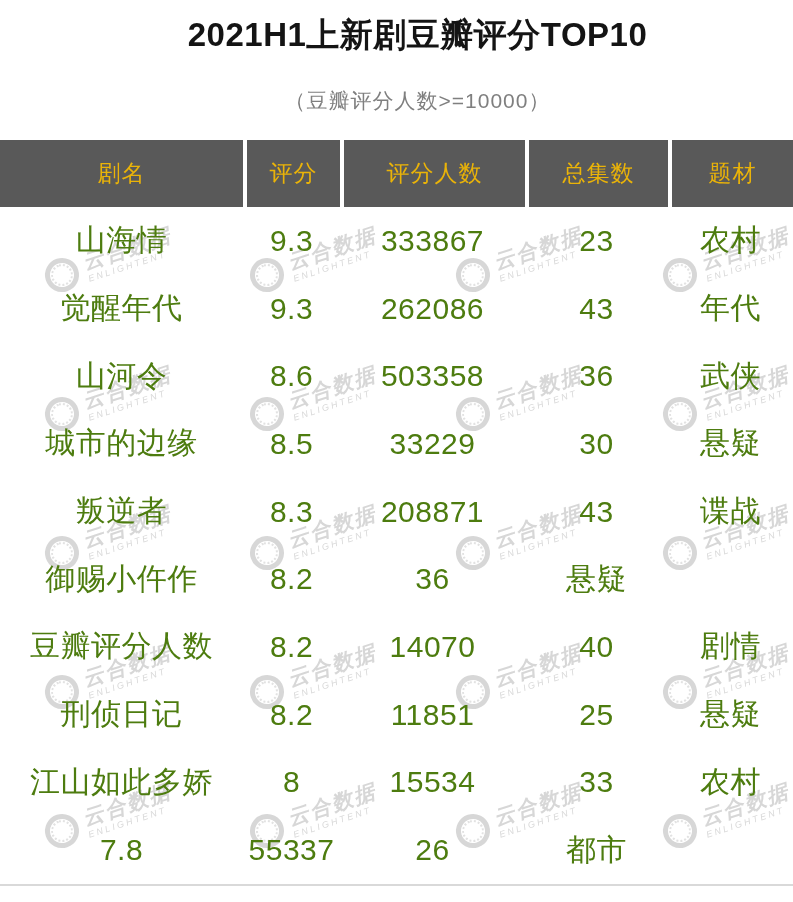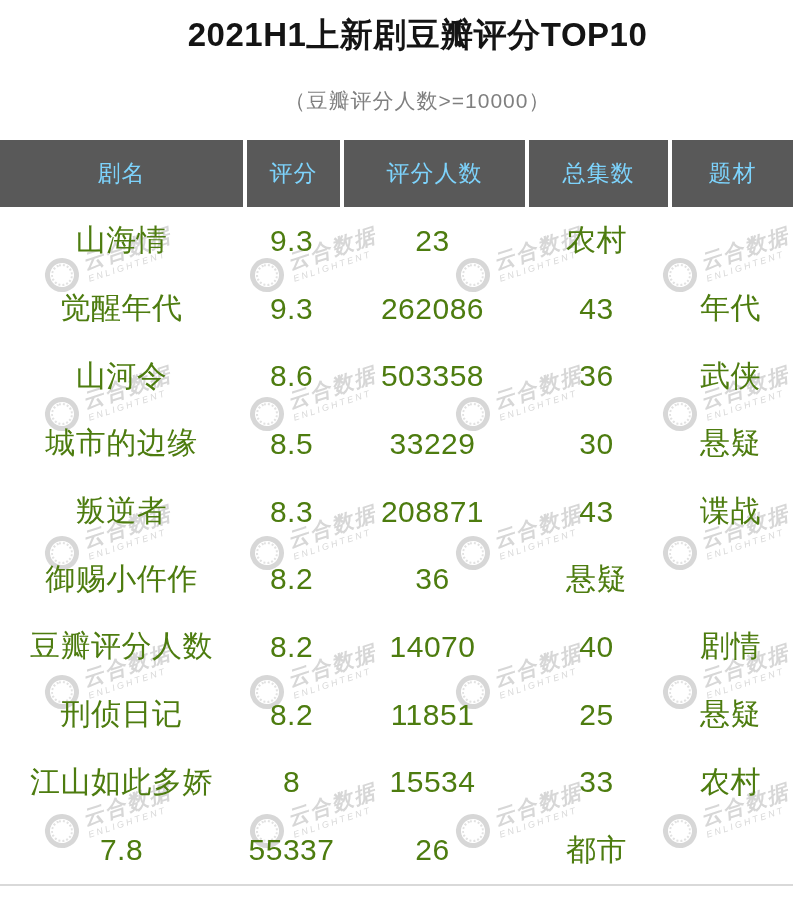--- a/index.html
+++ b/index.html
@@ -56,21 +56,21 @@
   }
 
   .table { position:absolute; top:140px; left:0; width:793px; }
   .thead, .tr {
     display:grid;
     grid-template-columns:243px 97px 185px 143px 125px;
   }
   .thead { height:67px; }
   .th {
     background:#595959;
-    color:#7dd3fc;
+    color:#eab308;
     font-size:23px;
     display:flex; align-items:center; justify-content:center;
     border-left:4px solid #ffffff;
     letter-spacing:1px;
   }
   .th:first-child { border-left:none; }
   .tr { height:67.7px; }
   .td {
     display:flex; align-items:center; justify-content:center;
     font-size:30px; color:#4d7c0f;
@@ -241,20 +241,21 @@
           <div class="th">剧名</div>
           <div class="th">评分</div>
           <div class="th">评分人数</div>
           <div class="th">总集数</div>
           <div class="th">题材</div>
         </div>
       <div class="tbody">
           <div class="tr">
             <div class="td">山海情</div>
             <div class="td">9.3</div>
+            <div class="td">333867</div>
             <div class="td">23</div>
             <div class="td">农村</div>
           </div>
           <div class="tr">
             <div class="td">觉醒年代</div>
             <div class="td">9.3</div>
             <div class="td">262086</div>
             <div class="td">43</div>
             <div class="td">年代</div>
           </div>

